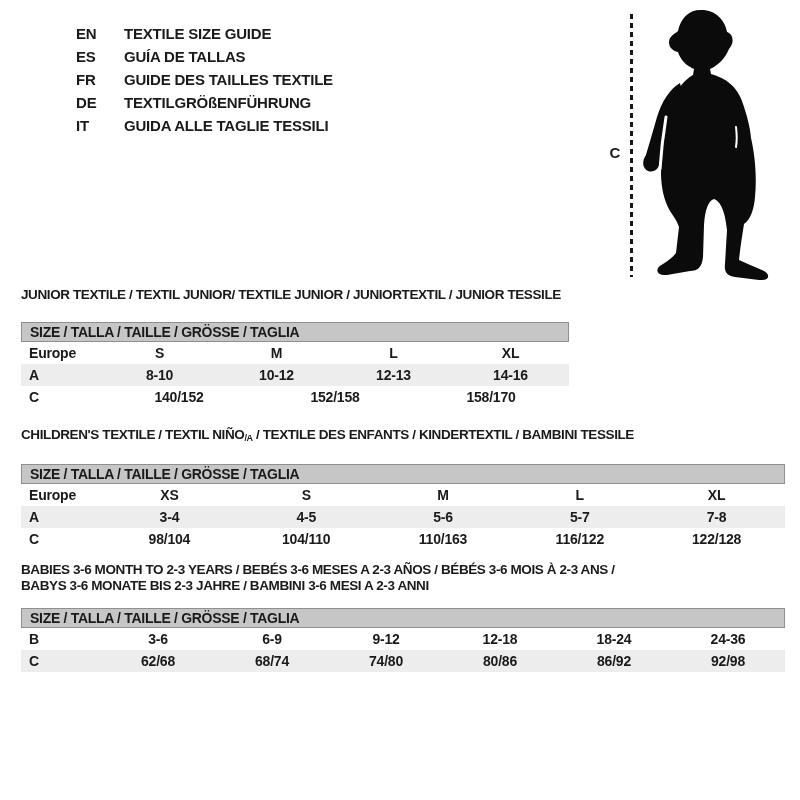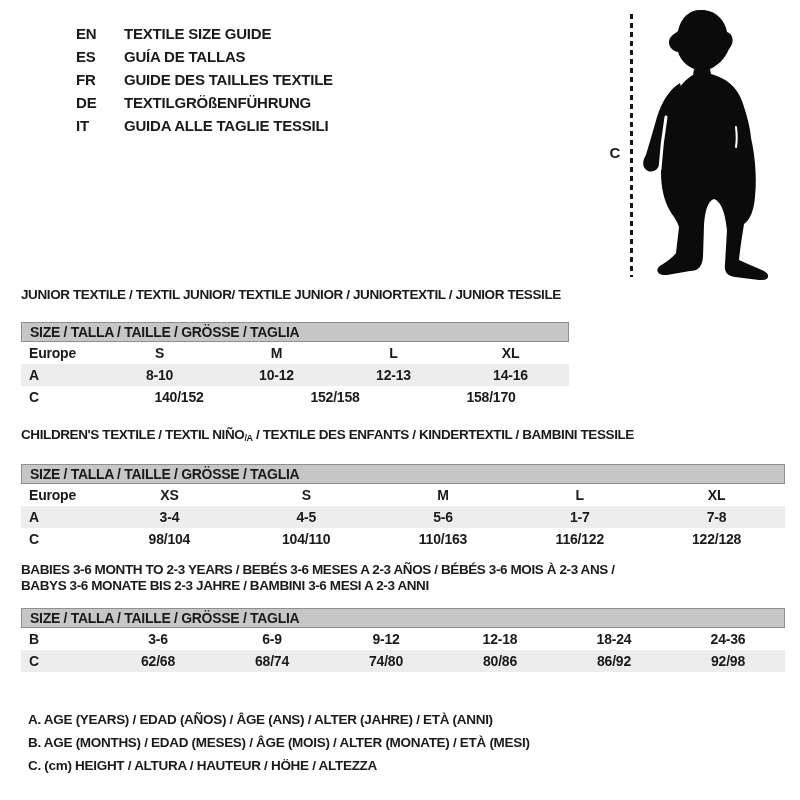--- a/index.html
+++ b/index.html
@@ -160,21 +160,21 @@
       <div class="cell">S</div>
       <div class="cell">M</div>
       <div class="cell">L</div>
       <div class="cell">XL</div>
     </div>
     <div class="row shaded">
       <div class="cell lbl">A</div>
       <div class="cell">3-4</div>
       <div class="cell">4-5</div>
       <div class="cell">5-6</div>
-      <div class="cell">1-7</div>
+      <div class="cell">5-7</div>
       <div class="cell">7-8</div>
     </div>
     <div class="row">
       <div class="cell lbl">C</div>
       <div class="cell">98/104</div>
       <div class="cell">104/110</div>
       <div class="cell">110/163</div>
       <div class="cell">116/122</div>
       <div class="cell">122/128</div>
     </div>
@@ -197,19 +197,14 @@
       <div class="cell lbl">C</div>
       <div class="cell">62/68</div>
       <div class="cell">68/74</div>
       <div class="cell">74/80</div>
       <div class="cell">80/86</div>
       <div class="cell">86/92</div>
       <div class="cell">92/98</div>
     </div>
   </section>
 
-  <div class="notes">
-    <div class="note-line">A. AGE (YEARS) / EDAD (AÑOS) / ÂGE (ANS) / ALTER (JAHRE) / ETÀ (ANNI)</div>
-    <div class="note-line">B. AGE (MONTHS) / EDAD (MESES) / ÂGE (MOIS) / ALTER (MONATE) / ETÀ (MESI)</div>
-    <div class="note-line">C. (cm) HEIGHT / ALTURA / HAUTEUR / HÖHE / ALTEZZA</div>
-  </div>
 
 </div>
 
 </body></html>

